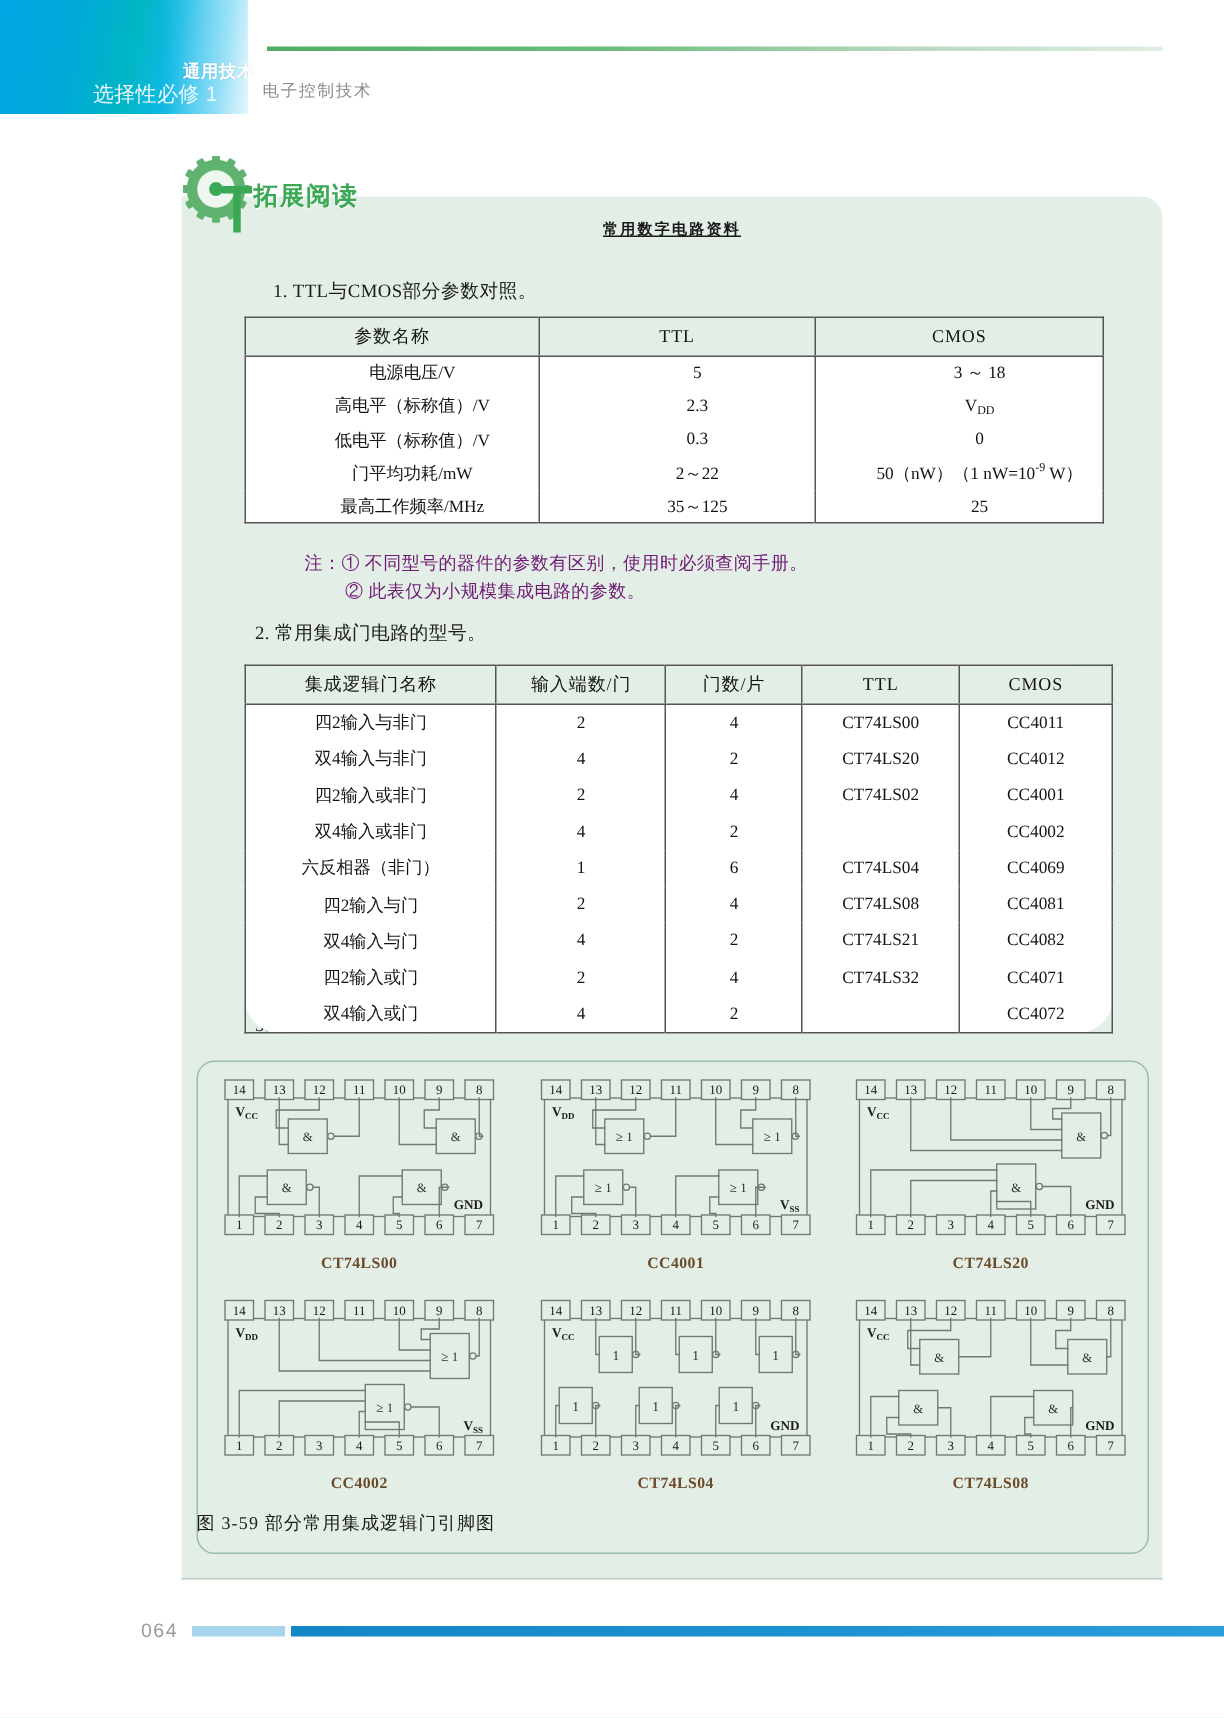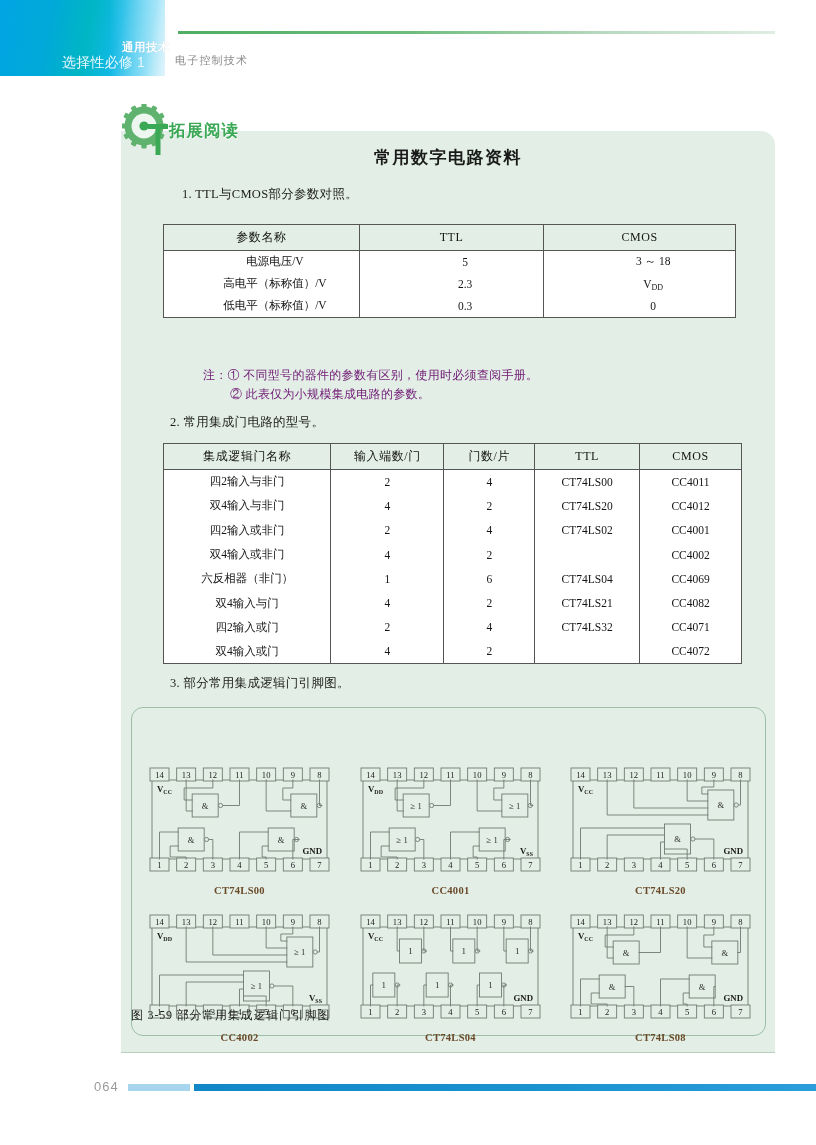--- a/index.html
+++ b/index.html
@@ -56,21 +56,21 @@
     text-shadow: .6px .6px 0 rgba(255,255,255,.9);
   }
   .badge-rule {
     position:absolute; left:178px; top:31px; width:597px; height:3px;
     background: linear-gradient(90deg,#4fae63 0%,#6cbc7b 38%,#b9d9c0 72%,#dfeee3 100%);
   }
 
   .panel-title {
     position:absolute; left:121px; top:146px; width:654px; text-align:center;
     font-family:"Liberation Sans","DejaVu Sans",sans-serif;
-    font-weight:bold; font-size:17px; color:#1a1a1a; letter-spacing:1.5px;
+    font-weight:bold; font-size:10px; color:#1a1a1a; letter-spacing:1.5px;text-decoration:underline;
   }
 
   .sec-head {
     position:absolute; font-size:12.5px; color:#1b1b1b; letter-spacing:.3px;
   }
   #sec1 { left:182px; top:186px; }
   #sec2 { left:170px; top:414px; }
   #sec3 { left:170px; top:675px; }
 
   
@@ -82,28 +82,28 @@
     border:none; text-align:center; vertical-align:middle; white-space:nowrap;
   }
   table.dt thead th {
     background:#e3efe6; font-weight:normal; font-size:12px;
     border-bottom:1.4px solid #555; letter-spacing:.6px;
   }
   table.dt thead th + th { border-left:1.1px solid #555; }
   table.dt tbody td + td { border-left:1.1px solid #555; }
   table.dt { border:1.4px solid #555; }
 
-  #table1 { left:163px; top:224px; width:573px;font-family:Liberation Serif, serif; }
+  #table1 { left:163px; top:211px; width:573px;font-family:Liberation Serif, serif; }
   #table1 thead th { height:26px; }
   #table1 tbody td { height:22.3px;padding-left:28px; }
   #table1 col.c0 { width:196px; }
   #table1 col.c1 { width:185px; }
   #table1 col.c2 { width:192px; }
 
-  #table2 { left:163px; top:443px; width:579px; }
+  #table2 { left:163px; top:443px; width:579px;border-radius:24px; }
   #table2 thead th { height:26px; }
   #table2 tbody td { height:24.3px; }
   #table2 col.d0 { width:166px; }
   #table2 col.d1 { width:112px; }
   #table2 col.d2 { width:90px; }
   #table2 col.d3 { width:104px; }
   #table2 col.d4 { width:101px; }
 
   sub.s { font-size:8px; vertical-align:baseline; position:relative; top:2px; }
   sup.s { font-size:8px; vertical-align:baseline; position:relative; top:-5px; }
@@ -111,21 +111,21 @@
   
   .notes { position:absolute; left:203px; top:366px; font-size:12px; color:#701a75; line-height:19px; letter-spacing:.3px;}
   .notes .ln2 { margin-left:27px; }
 
   
   .diagrams {
     position:absolute; left:131px; top:707px; width:635px; height:329px;
     border:1px solid #9bbfa6; border-radius:12px; background:#e3efe6;
   }
   .chip { position:absolute; width:193px; }
-  .chip .svgwrap { width:193px; height:118px;margin-top:48px; }
+  .chip .svgwrap { width:193px; height:118px; }
   .chip .cap {
     text-align:center; margin-top:3px; font-size:10.5px; font-weight:bold;
     color:#6b4a2a; font-family:"Liberation Serif","DejaVu Serif",serif; letter-spacing:.3px;
   }
   #chip0 { left:11px;  top:8px;  }
   #chip1 { left:222px; top:8px;  }
   #chip2 { left:432px; top:8px;  }
   #chip3 { left:11px;  top:155px;}
   #chip4 { left:222px; top:155px;}
   #chip5 { left:432px; top:155px;}
@@ -217,20 +217,30 @@
       <tr>
         <td>高电平（标称值）/V</td>
         <td>2.3</td>
         <td>V<sub class="s">DD</sub></td>
       </tr>
       <tr>
         <td>低电平（标称值）/V</td>
         <td>0.3</td>
         <td>0</td>
       </tr>
+      <tr>
+        <td>门平均功耗/mW</td>
+        <td>2～22</td>
+        <td>50（nW）（1 nW=10<sup class="s">-9</sup> W）</td>
+      </tr>
+      <tr>
+        <td>最高工作频率/MHz</td>
+        <td>35～125</td>
+        <td>25</td>
+      </tr>
     </tbody>
 </table>
 
 <div class="notes">
   <div class="ln1">注：① 不同型号的器件的参数有区别，使用时必须查阅手册。</div>
   <div class="ln2">② 此表仅为小规模集成电路的参数。</div>
 </div>
 
 <table class="dt" id="table2">
   <colgroup>
@@ -277,20 +287,27 @@
         <td>2</td>
         <td></td>
         <td>CC4002</td>
       </tr>
       <tr>
         <td>六反相器（非门）</td>
         <td>1</td>
         <td>6</td>
         <td>CT74LS04</td>
         <td>CC4069</td>
+      </tr>
+      <tr>
+        <td>四2输入与门</td>
+        <td>2</td>
+        <td>4</td>
+        <td>CT74LS08</td>
+        <td>CC4081</td>
       </tr>
       <tr>
         <td>双4输入与门</td>
         <td>4</td>
         <td>2</td>
         <td>CT74LS21</td>
         <td>CC4082</td>
       </tr>
       <tr>
         <td>四2输入或门</td>

